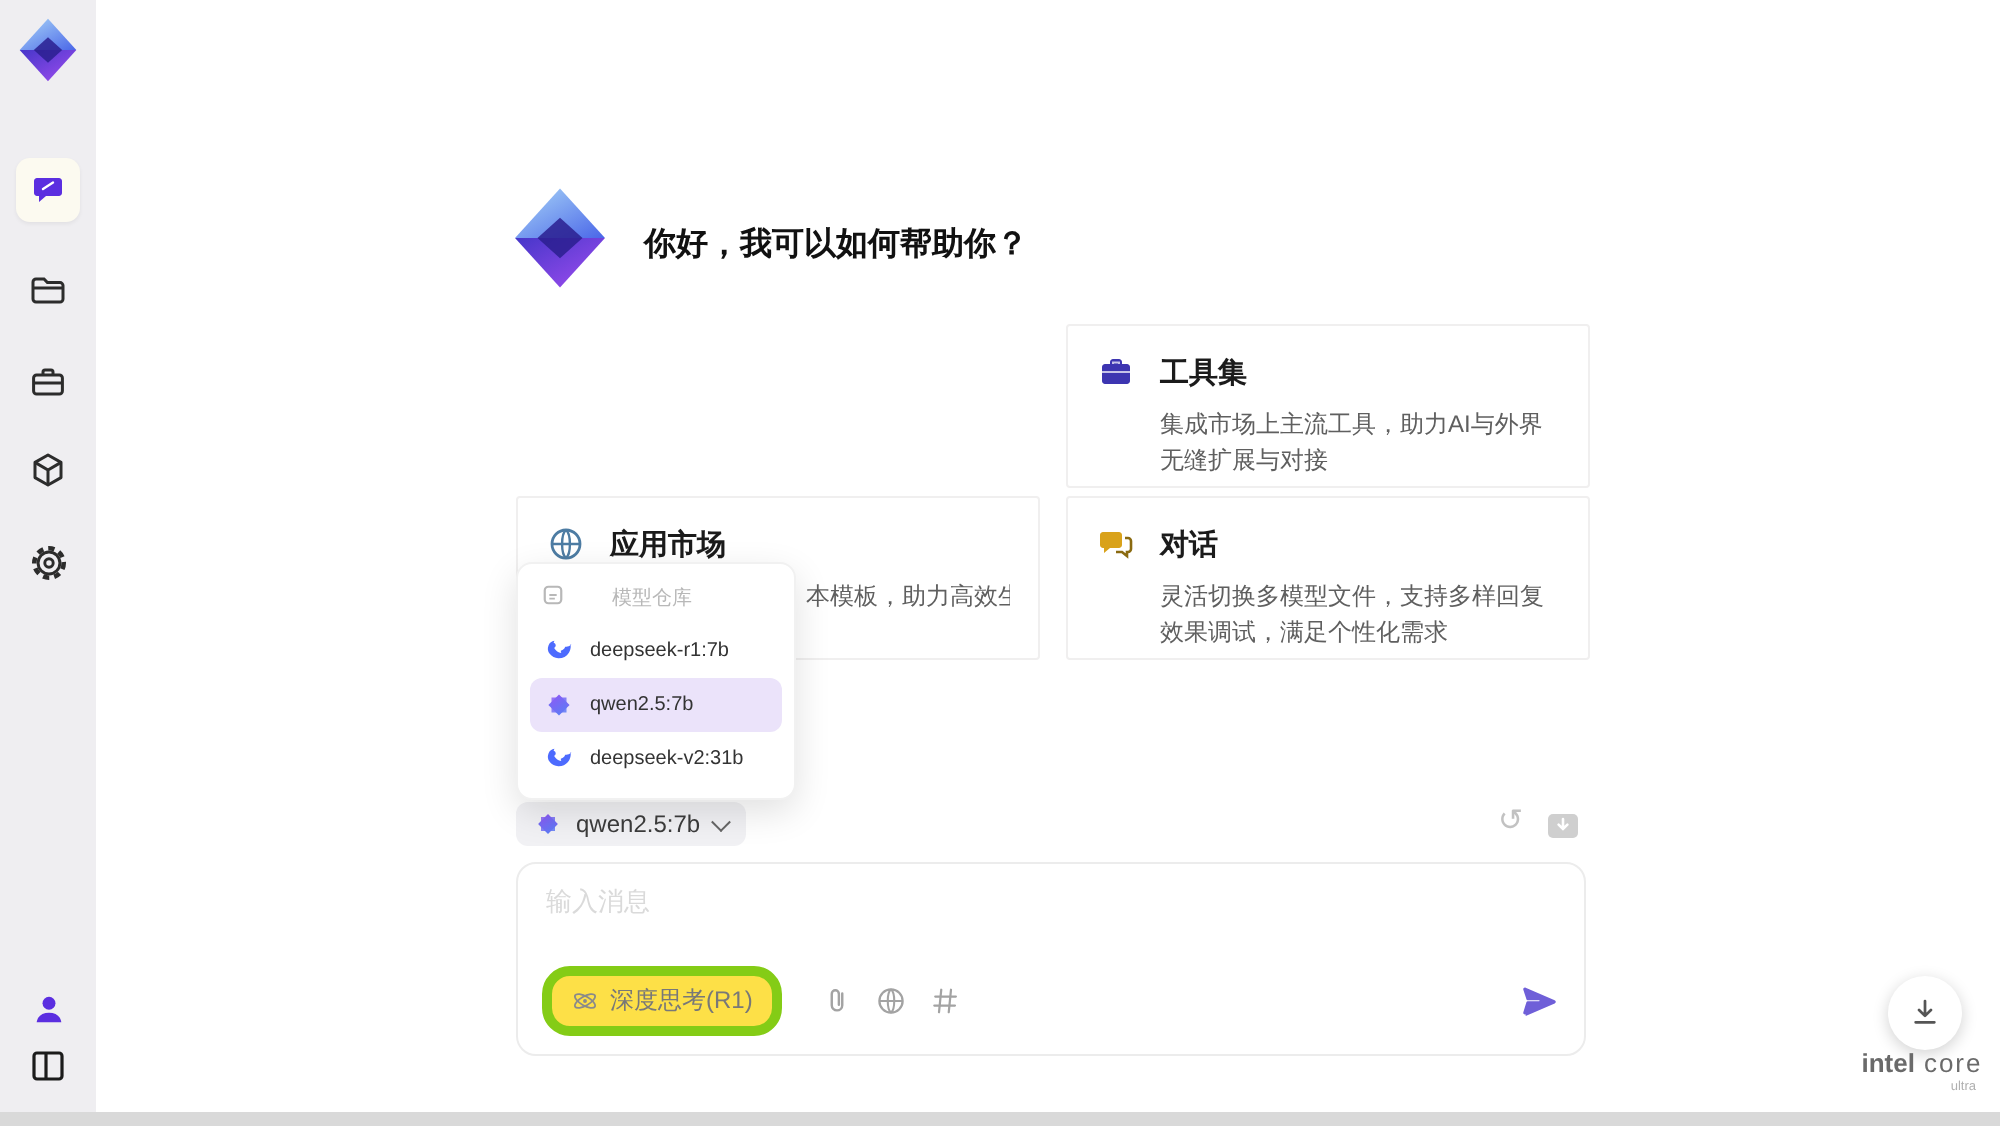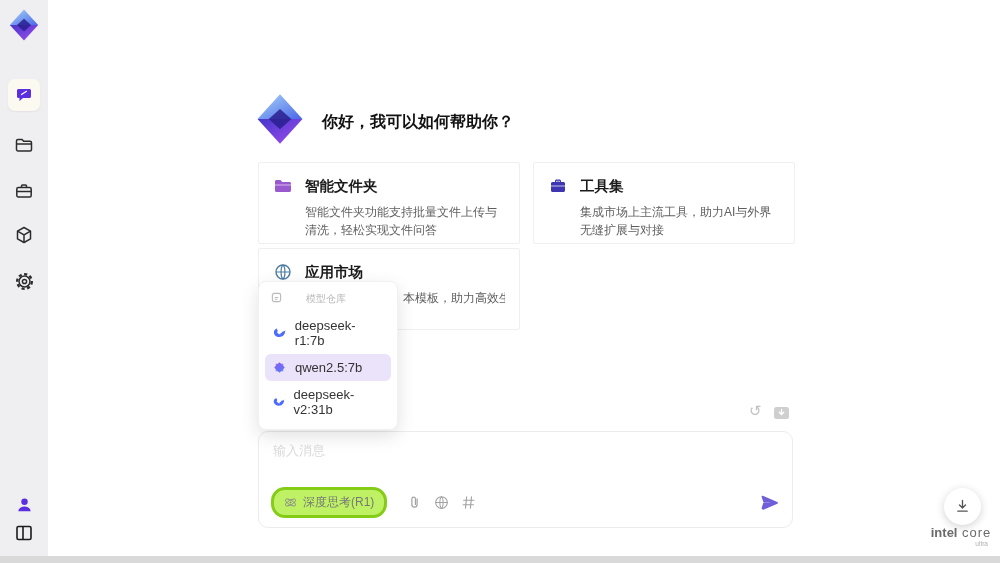--- a/index.html
+++ b/index.html
@@ -19,37 +19,37 @@
   
   .card{position:absolute;width:262px;height:82px;border:1px solid #f0efef;border-radius:2px;background:#fff;box-sizing:border-box;padding:13px 14px;}
   .card-head{display:flex;align-items:center;gap:12px;}
   .card-title{font-size:14.5px;font-weight:bold;color:#1b1b1b;}
   .card-desc{margin:7px 0 0 32px;font-size:12px;line-height:1.5;color:#5f5f5f;}
   .card-desc.fragment{padding-left:98px;white-space:nowrap;overflow:hidden;}
 
   
   .dropdown{position:absolute;left:258px;top:281px;width:140px;background:#fff;border:1px solid #f1f1f1;border-radius:8px;box-shadow:0 6px 18px rgba(0,0,0,.12);padding:6px;z-index:20;box-sizing:border-box;}
   .dd-header{display:flex;gap:24px;padding:4px 6px 6px;font-size:10px;color:#b8b8b8;}
-  .dd-item{display:flex;align-items:center;gap:8px;padding:6px 7px;border-radius:6px;font-size:13px;color:#333;cursor:pointer;}
+  .dd-item{display:flex;align-items:center;gap:8px;padding:6px 7px;border-radius:6px;font-size:10px;color:#333;cursor:pointer;}
   .dd-item.selected{background:#ebe3fa;}
 
   
   .model-pill{position:absolute;left:258px;top:401px;display:inline-flex;align-items:center;gap:7px;background:#f1f1f4;border-radius:6px;padding:4px 9px;font-size:12px;color:#3c3c3c;cursor:pointer;z-index:5;}
   .chev{width:6px;height:6px;border-right:1.5px solid #666;border-bottom:1.5px solid #666;transform:rotate(45deg) translate(-1px,-1px);display:inline-block;}
 
   
   .hist-icon{position:absolute;left:749px;top:403px;font-size:15px;color:#c2c2c2;line-height:1;cursor:pointer;}
   .export-icon{position:absolute;left:773px;top:406px;cursor:pointer;}
 
   
   .composer{position:absolute;left:258px;top:431px;width:535px;height:97px;border:1px solid #ececec;border-radius:10px;box-sizing:border-box;background:#fff;}
   .composer textarea{position:absolute;left:12px;top:8px;width:505px;height:38px;border:none;outline:none;resize:none;font-family:Liberation Sans, sans-serif;font-size:13px;color:#333;background:transparent;}
   .composer textarea::placeholder{color:#dadada;}
   .composer-bar{position:absolute;left:12px;right:12px;bottom:9px;display:flex;align-items:center;gap:12px;}
-  .deep-pill{display:inline-flex;align-items:center;gap:6px;border:3px solid #84cc16;border-radius:14px;padding:4px 10px;font-size:12px;color:#787878;cursor:pointer;background:#bef264;white-space:nowrap;}
+  .deep-pill{display:inline-flex;align-items:center;gap:6px;border:5px solid #84cc16;border-radius:14px;padding:4px 10px;font-size:12px;color:#787878;cursor:pointer;background:#fde047;white-space:nowrap;}
   .bar-icon{display:inline-flex;cursor:pointer;}
   .send-btn{margin-left:auto;cursor:pointer;display:inline-flex;}
 
   
   .fab{position:absolute;left:944px;top:488px;width:37px;height:37px;border-radius:50%;background:#fff;box-shadow:0 2px 8px rgba(0,0,0,.18);display:flex;align-items:center;justify-content:center;cursor:pointer;}
   .intel{position:absolute;left:928px;top:523px;width:66px;text-align:center;color:#6a6a6a;}
   .intel .i-word{font-weight:bold;font-size:13px;margin-top:16px;}
   .intel .c-word{font-size:13px;letter-spacing:1px;}
   .intel .i-sub{display:block;text-align:right;font-size:6.5px;color:#b0b0b0;margin-top:-1px;padding-right:6px;}
 </style>
@@ -134,30 +134,20 @@
     </div>
   </div>
 
   <svg class="hero-logo" viewBox="0 0 48 48">
     <polygon points="24,2 44,24 4,24" fill="url(#gTop)"></polygon>
     <polygon points="4,24 44,24 24,46" fill="url(#gBot)"></polygon>
     <polygon points="24,15 34,24 24,33 14,24" fill="#2a1e8f" opacity="0.85"></polygon>
   </svg>
   <div class="hero-title">你好，我可以如何帮助你？</div>
 
-  <div class="card" style="left:258px;top:162px">
-    <div class="card-head">
-      <svg width="20" height="20" viewBox="0 0 20 20">
-        <path d="M2 5.5C2 4.7 2.7 4 3.5 4h4l1.8 2h7.2c.8 0 1.5.7 1.5 1.5v7c0 .8-.7 1.5-1.5 1.5h-13C2.7 16 2 15.3 2 14.5z" fill="#9b59d0"></path>
-        <path d="M2 9h16" stroke="#fff" stroke-width="1" opacity=".6"></path>
-      </svg>
-      <span class="card-title">智能文件夹</span>
-    </div>
-    <div class="card-desc">智能文件夹功能支持批量文件上传与清洗，轻松实现文件问答</div>
-  </div>
 
   <div class="card" style="left:533px;top:162px">
     <div class="card-head">
       <svg width="20" height="20" viewBox="0 0 20 20">
         <path d="M7 6V5c0-.8.7-1.5 1.5-1.5h3c.8 0 1.5.7 1.5 1.5v1h2.5c.8 0 1.5.7 1.5 1.5v7c0 .8-.7 1.5-1.5 1.5h-11C3.7 16 3 15.3 3 14.5v-7C3 6.7 3.7 6 4.5 6z" fill="#3d35b1"></path>
         <path d="M3 10h14M8.5 6V5.2h3V6" stroke="#fff" stroke-width="1" opacity=".7" fill="none"></path>
       </svg>
       <span class="card-title">工具集</span>
     </div>
     <div class="card-desc">集成市场上主流工具，助力AI与外界无缝扩展与对接</div>
@@ -167,20 +157,30 @@
     <div class="card-head">
       <svg width="20" height="20" viewBox="0 0 20 20">
         <circle cx="10" cy="10" r="7" fill="none" stroke="#4d7ca3" stroke-width="1.4"></circle>
         <path d="M3 10h14M10 3c-2.6 2-2.6 12 0 14M10 3c2.6 2 2.6 12 0 14" fill="none" stroke="#4d7ca3" stroke-width="1.2"></path>
       </svg>
       <span class="card-title">应用市场</span>
     </div>
     <div class="card-desc fragment">本模板，助力高效生成多</div>
   </div>
 
+  <div class="card" style="left:533px;top:248px">
+    <div class="card-head">
+      <svg width="20" height="20" viewBox="0 0 20 20">
+        <path d="M2 5.5C2 4.7 2.7 4 3.5 4h8c.8 0 1.5.7 1.5 1.5v5c0 .8-.7 1.5-1.5 1.5H7l-3 2.5V12h-.5C2.7 12 2 11.3 2 10.5z" fill="#d9a21b"></path>
+        <path d="M14.5 7H16c.8 0 1.5.7 1.5 1.5v4c0 .8-.7 1.5-1.5 1.5h-.5v2L13 14h-3" fill="none" stroke="#8a6a10" stroke-width="1.3"></path>
+      </svg>
+      <span class="card-title">对话</span>
+    </div>
+    <div class="card-desc">灵活切换多模型文件，支持多样回复效果调试，满足个性化需求</div>
+  </div>
 
   <div class="dropdown">
     <div class="dd-header">
       <svg width="11" height="11" viewBox="0 0 12 12">
         <rect x="1.5" y="1.5" width="9" height="9" rx="2" fill="none" stroke="#b8b8b8" stroke-width="1.2"></rect>
         <path d="M4 6h4M4 8h3" stroke="#b8b8b8" stroke-width="1"></path>
       </svg>
       <span>模型仓库</span>
     </div>
 

